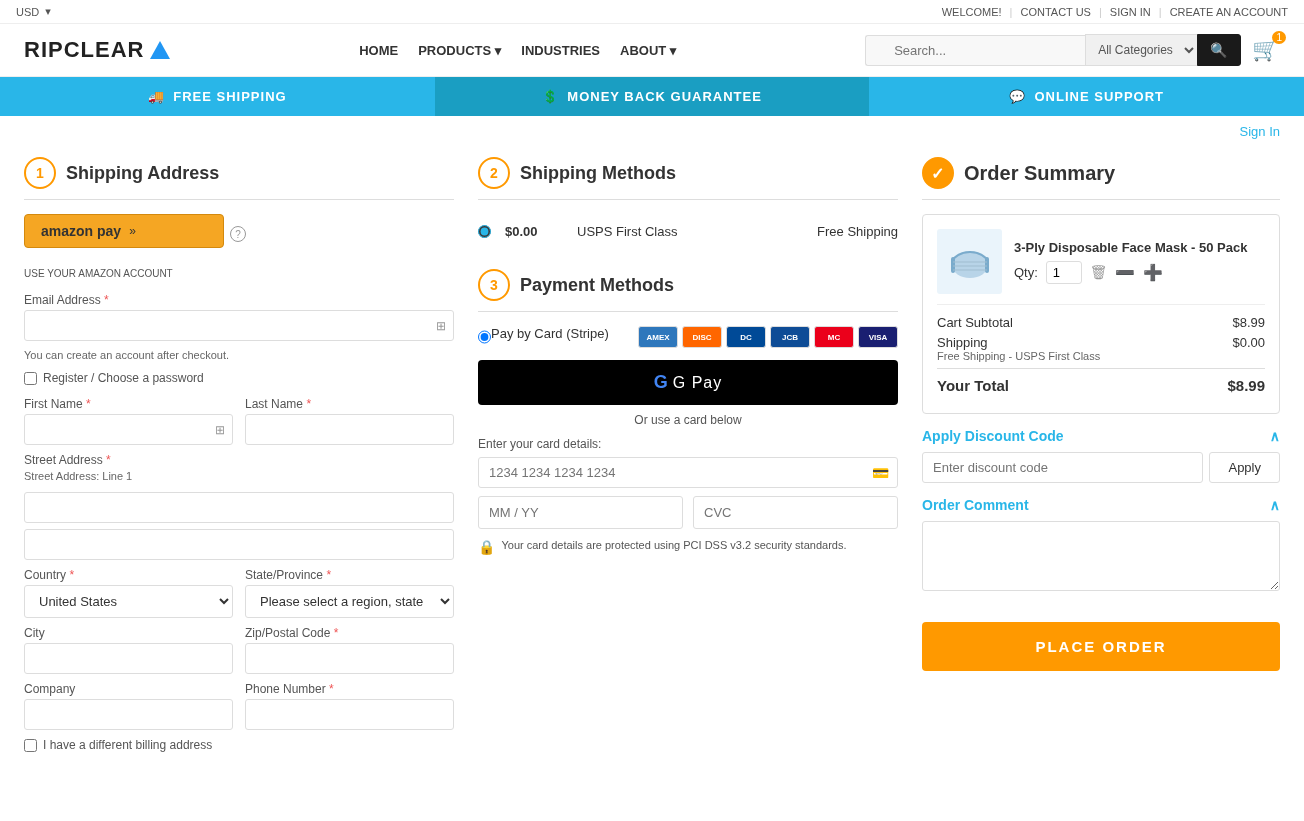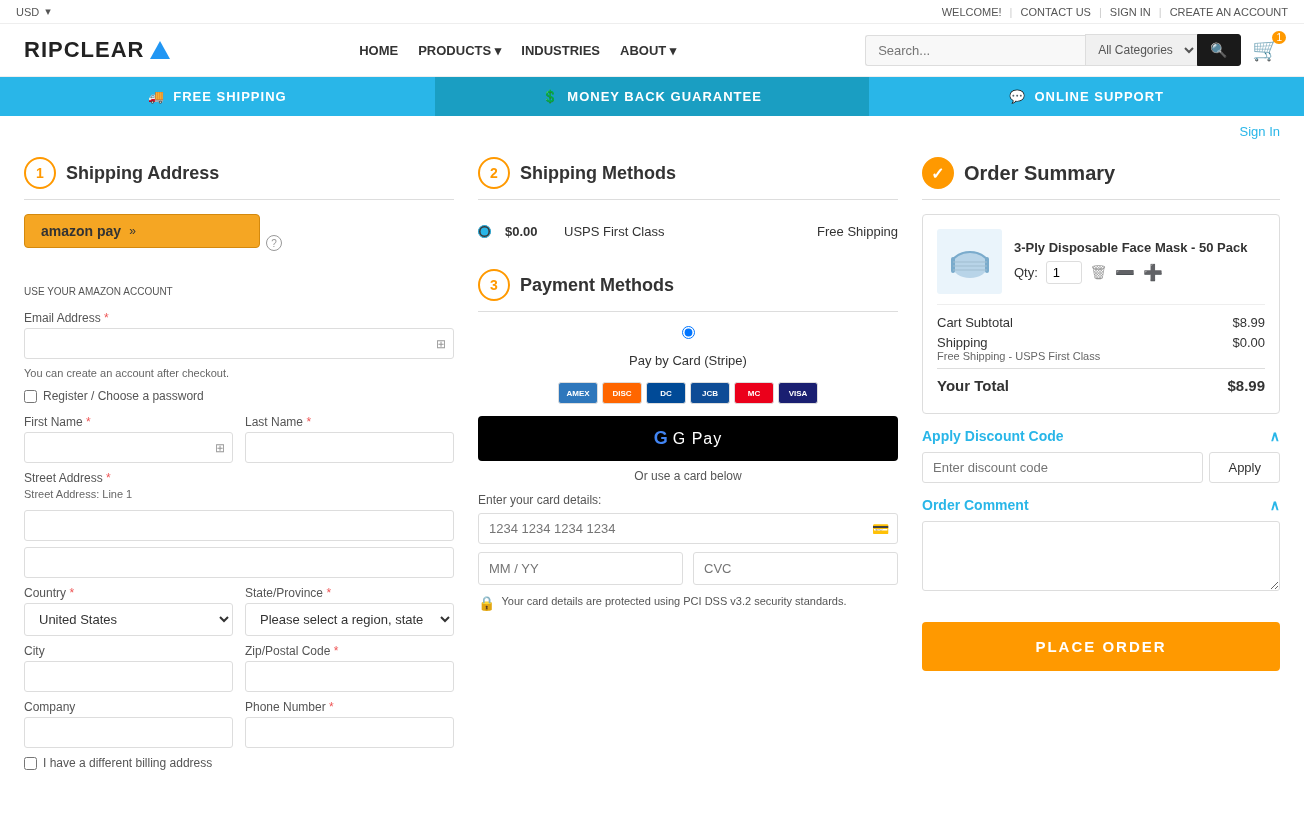--- a/index.html
+++ b/index.html
@@ -44,21 +44,21 @@
       border-right: 10px solid transparent;
       border-bottom: 18px solid #2196f3;
       display: inline-block;
     }
     .nav { display: flex; align-items: center; gap: 20px; font-size: 13px; font-weight: 600; color: #333; }
     .nav span { cursor: pointer; }
     .search-area { display: flex; align-items: center; gap: 0; }
     .search-input {
       border: 1px solid #ddd;
       border-right: none;
-      padding: 7px 12px;
+      padding: 7px 28px;
       font-size: 13px;
       width: 220px;
       border-radius: 3px 0 0 3px;
       background: #f8f8f8;
       color: #999;
     }
     .search-cat {
       border: 1px solid #ddd;
       border-right: none;
       padding: 7px 8px;
@@ -156,22 +156,22 @@
     .section-title { font-size: 18px; font-weight: 600; color: #333; }
 
     
     .amazon-pay-btn {
       background: #f5a623;
       border: 1px solid #d4890d;
       border-radius: 4px;
       padding: 8px 16px;
       display: flex; align-items: center; gap: 8px;
       cursor: pointer;
-      width: 236px;
-      margin-bottom: 24px;
+      width: 200px;
+      margin-bottom: 6px;
     }
     .amazon-logo { font-size: 14px; font-weight: bold; color: #333; }
     .amazon-arrows { color: #333; font-size: 12px; }
     .amazon-help { display: inline-flex; align-items: center; justify-content: center; width: 16px; height: 16px; border-radius: 50%; border: 1px solid #999; font-size: 10px; color: #999; cursor: pointer; margin-left: 6px; }
     .amazon-row { display: flex; align-items: center; margin-bottom: 14px; }
 
     
     .form-label { font-size: 12px; color: #555; margin-bottom: 3px; }
     .form-label .req { color: #e55; }
     .form-input {
@@ -193,21 +193,21 @@
 
     
     .shipping-option {
       display: flex; align-items: center; gap: 14px;
       padding: 10px 0;
       font-size: 13px;
     }
     .shipping-option input[type=radio] { accent-color: #29b6e8; }
 
     
-    .payment-radio-row { display: flex; align-items: center; gap: 14px; margin-bottom: 12px; flex-direction: column; }
+    .payment-radio-row { display: flex; gap: 0; margin-bottom: 12px; }
     .card-icons { display: flex; gap: 4px; align-items: center; }
     .card-icon {
       width: 40px; height: 22px; border-radius: 3px; border: 1px solid #ddd;
       display: flex; align-items: center; justify-content: center;
       font-size: 8px; font-weight: bold; overflow: hidden;
     }
     .card-amex { background: #2e77bc; color: #fff; }
     .card-discover { background: #f60; color: #fff; }
     .card-diners { background: #004a97; color: #fff; }
     .card-jcb { background: #0e4c96; color: #fff; }
@@ -470,21 +470,21 @@
     <div>
       <div class="section-header">
         <div class="step-circle">
           <span>2</span>
         </div>
         <span class="section-title">Shipping Methods</span>
       </div>
       <div class="shipping-option">
         <input type="radio" name="shipping" checked="" style="">
         <span style="min-width:45px;font-weight:600;">$0.00</span>
-        <span style="flex:1;">USPS First Class</span>
+        <span style="flex:1;margin-left:13px;">USPS First Class</span>
         <span>Free Shipping</span>
       </div>
     </div>
 
     <div style="margin-top:20px;">
       <div class="section-header">
         <div class="step-circle">
           <span>3</span>
         </div>
         <span class="section-title">Payment Methods</span>

